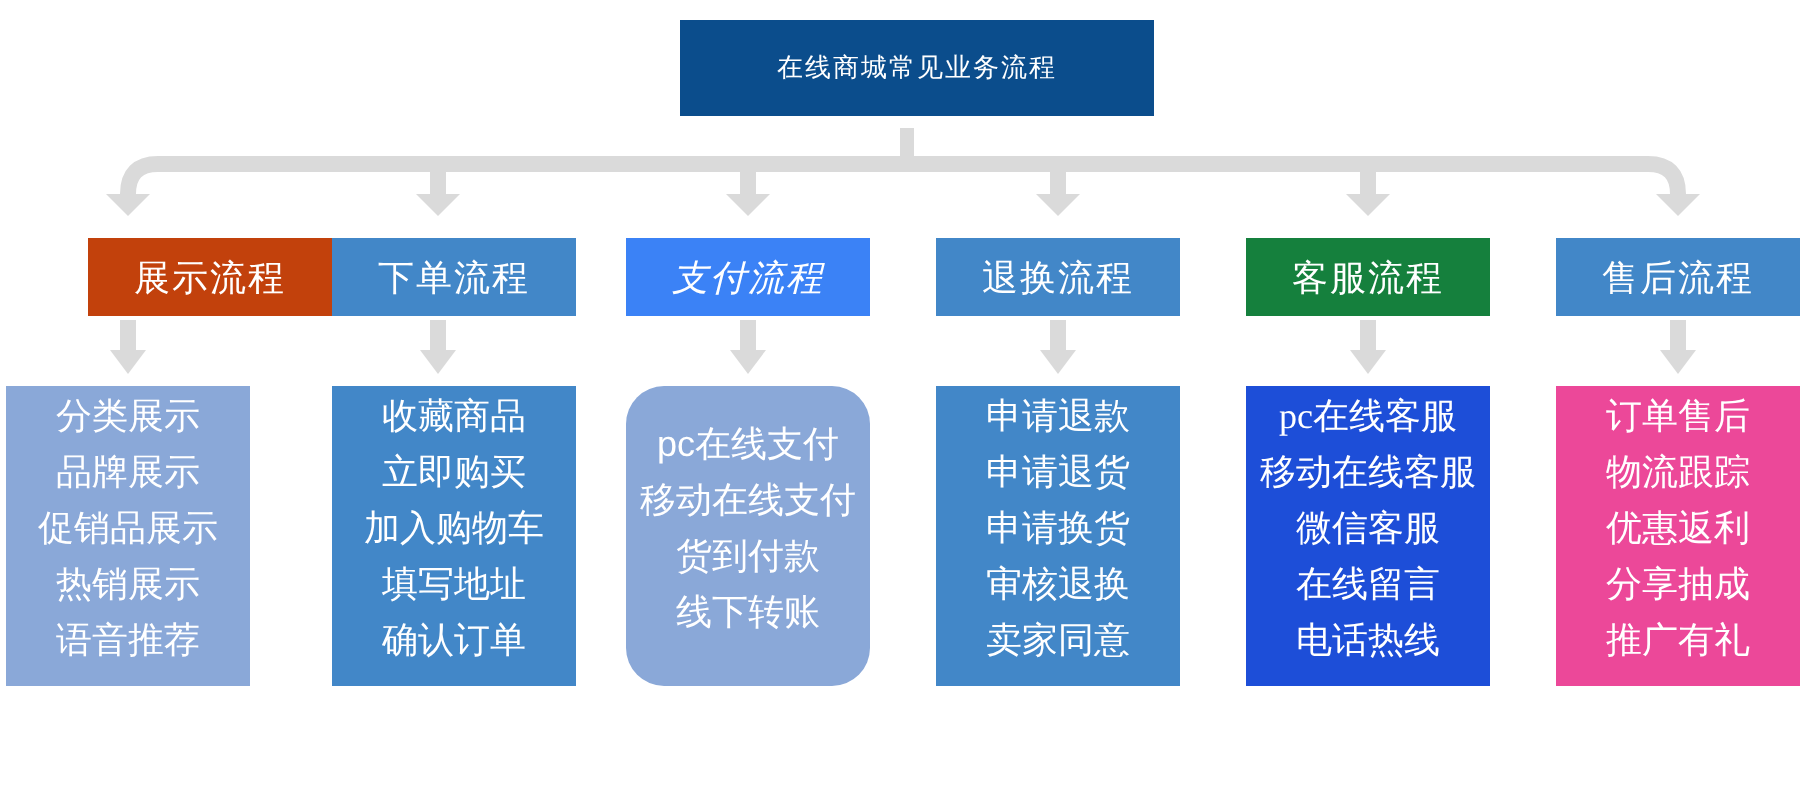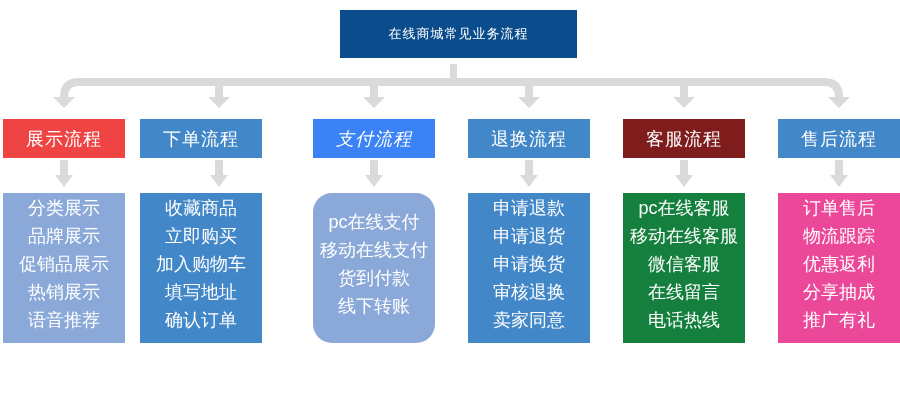--- a/index.html
+++ b/index.html
@@ -105,32 +105,32 @@
       <polygon points="830,175 848,175 839,187"></polygon>
     </g>
   </svg>
 
   <div class="title-box" style="background-color: rgb(11, 77, 140);">
     <span class="title-label">在线商城常见业务流程</span>
   </div>
 
   <div id="columns">
   <div class="column" style="left: 3px;">
-    <div class="branch-header" style="background-color: #ef4444;">展示流程</div>
+    <div class="branch-header" style="background-color: #c2410c; margin-left: 41px;">展示流程</div>
     <div class="branch-body" style="background-color: rgb(138, 168, 216);">
 
     <div class="branch-item">分类展示</div>
           <div class="branch-item">品牌展示</div>
           <div class="branch-item">促销品展示</div>
           <div class="branch-item">热销展示</div>
           <div class="branch-item">语音推荐</div>
         </div>
   </div>
 
-  <div class="column" style="left: 140px;">
+  <div class="column" style="left: 166px;">
     <div class="branch-header" style="background-color: rgb(66, 135, 200);">下单流程</div>
     <div class="branch-body" style="background-color: rgb(66, 135, 200);">
 
     <div class="branch-item">收藏商品</div>
           <div class="branch-item">立即购买</div>
           <div class="branch-item">加入购物车</div>
           <div class="branch-item">填写地址</div>
           <div class="branch-item">确认订单</div>
         </div>
   </div>
@@ -152,22 +152,22 @@
 
     <div class="branch-item">申请退款</div>
           <div class="branch-item">申请退货</div>
           <div class="branch-item">申请换货</div>
           <div class="branch-item">审核退换</div>
           <div class="branch-item">卖家同意</div>
         </div>
   </div>
 
   <div class="column" style="left: 623px;">
-    <div class="branch-header" style="background-color: #7f1d1d;">客服流程</div>
-    <div class="branch-body" style="background-color: #15803d;">
+    <div class="branch-header" style="background-color: #15803d;">客服流程</div>
+    <div class="branch-body" style="background-color: #1d4ed8; font-family: Liberation Serif, serif;">
 
     <div class="branch-item">pc在线客服</div>
           <div class="branch-item">移动在线客服</div>
           <div class="branch-item">微信客服</div>
           <div class="branch-item">在线留言</div>
           <div class="branch-item">电话热线</div>
         </div>
   </div>
 
   <div class="column" style="left: 778px;">

